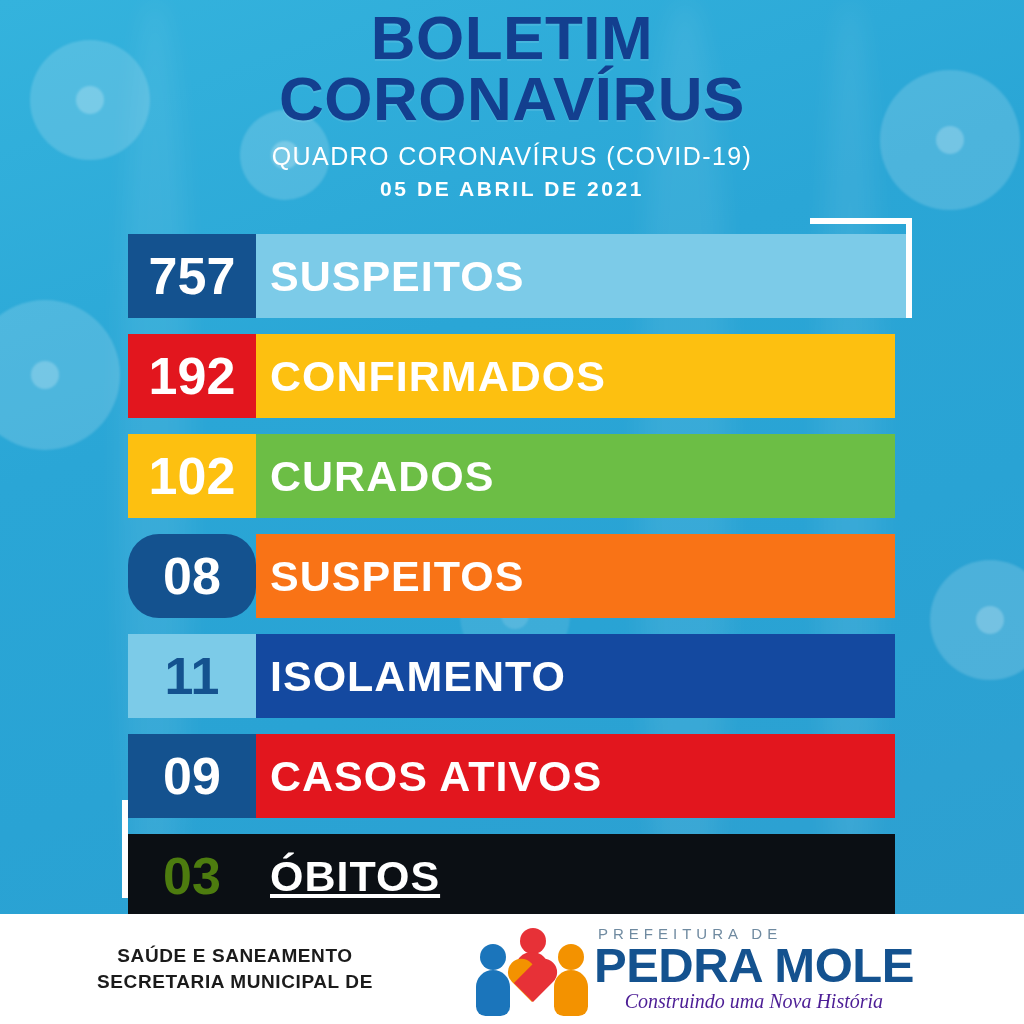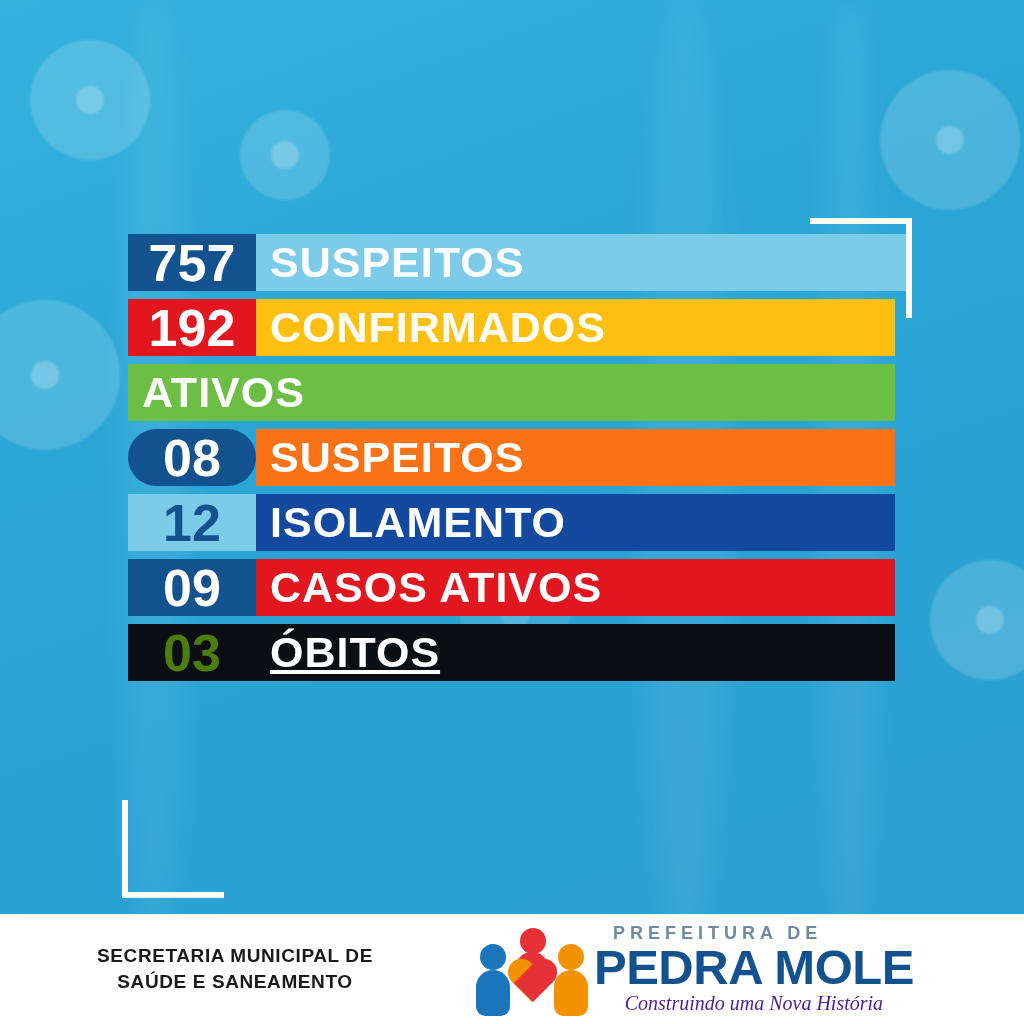--- a/index.html
+++ b/index.html
@@ -96,22 +96,22 @@
   
   .rows {
     position: absolute;
     left: 128px;
     top: 234px;
     width: 767px;
   }
   .row {
     display: flex;
     align-items: stretch;
-    height: 57px;
-    margin-bottom: 8px;
+    height: 84px;
+    margin-bottom: 16px;
   }
   .row .num {
     width: 128px;
     flex: 0 0 128px;
     display: flex;
     align-items: center;
     justify-content: center;
     font-size: 52px;
     font-weight: bold;
     letter-spacing: 0px;
@@ -185,24 +185,24 @@
     width: 27px;
     height: 42px;
     border-radius: 26px 26px 0 0;
   }
   .heart::before { left: 26px; transform: rotate(-45deg); transform-origin: 0 100%; background: #f39200; }
   .heart::after  { left: 0;  transform: rotate(45deg);  transform-origin: 100% 100%; background: #e73137; }
 
   .logo-text { padding-left: 6px; }
   .pref {
     color: #6f8aa0;
-    font-size: 18px;
+    font-size: 15px;
     letter-spacing: 5px;
-    font-weight: bold;
-    margin-left: 19px;
+    font-weight: normal;
+    margin-left: 4px;
   }
   .pedra {
     color: #14528f;
     font-size: 49px;
     font-weight: bold;
     line-height: 0.95;
     letter-spacing: -0.5px;
   }
   .slogan {
     color: #4c1d95;
@@ -221,66 +221,75 @@
   <div class="virus" style="left:30px;  top:40px;  width:120px; height:120px;"></div>
   <div class="virus" style="left:-30px; top:300px; width:150px; height:150px;"></div>
   <div class="virus" style="left:880px; top:70px;  width:140px; height:140px;"></div>
   <div class="virus" style="left:930px; top:560px; width:120px; height:120px;"></div>
   <div class="virus" style="left:240px; top:110px; width:90px;  height:90px;"></div>
   <div class="virus" style="left:460px; top:560px; width:110px; height:110px; opacity:.6;"></div>
   <div class="streak" style="left:120px; top:0;   width:70px;  height:960px;"></div>
   <div class="streak" style="left:640px; top:0;   width:90px;  height:960px;"></div>
   <div class="streak" style="left:820px; top:0;   width:60px;  height:960px;"></div>
 
+  <div class="header">
+    <div class="title">
+      <span>BOLETIM</span>
+      <span class="line2">CORONAVÍRUS</span>
+    </div>
+    <div class="subtitle">QUADRO CORONAVÍRUS (COVID-19)</div>
+    <div class="date">05 DE ABRIL DE 2021</div>
+  </div>
 
   <div class="bracket-tr"></div>
   <div class="bracket-bl"></div>
 
   <div class="rows">
 
     <div class="row r1">
       <div class="num" style="background:#14528f; color:#ffffff;">757</div>
       <div class="label" style="background:#7ccbe8;">SUSPEITOS</div>
     </div>
 
     <div class="row">
       <div class="num" style="background:#e2161e; color:#ffffff;">192</div>
       <div class="label" style="background:#fdc010;">CONFIRMADOS</div>
     </div>
 
     <div class="row">
-      <div class="label" style="background:#6cbe45;">ATIVOS</div>
+      <div class="num" style="background:#fdc010; color:#ffffff;">102</div>
+      <div class="label" style="background:#6cbe45;">CURADOS</div>
     </div>
 
     <div class="row">
       <div class="num" style="background:#14528f; color:#ffffff;border-radius:31px;">08</div>
       <div class="label" style="background:#f97316;">SUSPEITOS</div>
     </div>
 
     <div class="row">
-      <div class="num" style="background:#7ccbe8; color:#14528f;">12</div>
+      <div class="num" style="background:#7ccbe8; color:#14528f;">11</div>
       <div class="label" style="background:#1449a0;">ISOLAMENTO</div>
     </div>
 
     <div class="row">
       <div class="num" style="background:#14528f; color:#ffffff;">09</div>
       <div class="label" style="background:#e2161e;">CASOS ATIVOS</div>
     </div>
 
     <div class="row">
       <div class="num" style="background:#0b0f14; color:#4d7c0f;">03</div>
       <div class="label" style="background:#0b0f14;text-decoration:underline;">ÓBITOS</div>
     </div>
 
   </div>
 
   <div class="footer">
     <div class="footer-left">
+      <div>SAÚDE E SANEAMENTO</div>
       <div>SECRETARIA MUNICIPAL DE</div>
-      <div>SAÚDE E SANEAMENTO</div>
     </div>
     <div class="footer-right">
       <div class="logo-mark">
         <div class="fig fig-head" style="left:4px;  top:18px; background:#1b75bb;"></div>
         <div class="fig-body" style="left:0px;  top:44px; background:#1b75bb;"></div>
         <div class="fig fig-head" style="left:44px; top:2px;  background:#e73137;"></div>
         <div class="fig-body" style="left:39px; top:26px; background:#e73137; height:28px;"></div>
         <div class="fig fig-head" style="left:82px; top:18px; background:#f39200;"></div>
         <div class="fig-body" style="left:78px; top:44px; background:#f39200;"></div>
         <div class="heart"></div>

